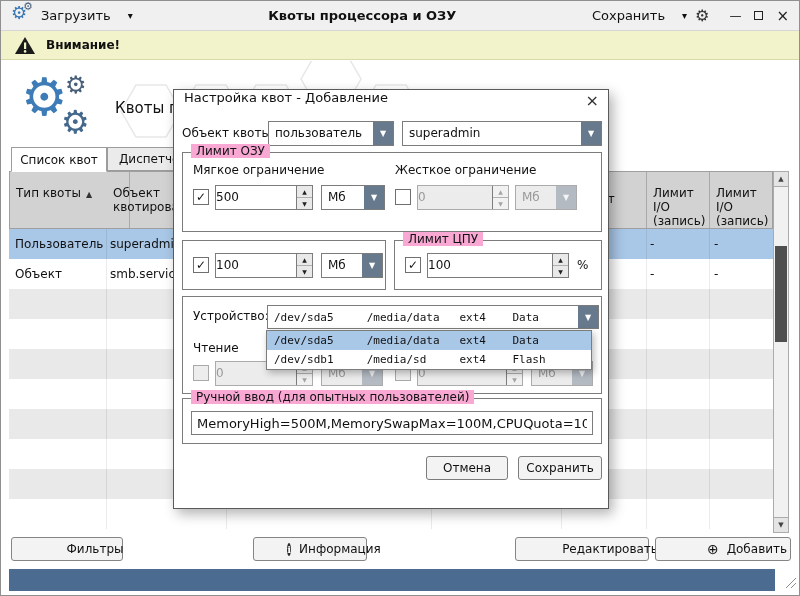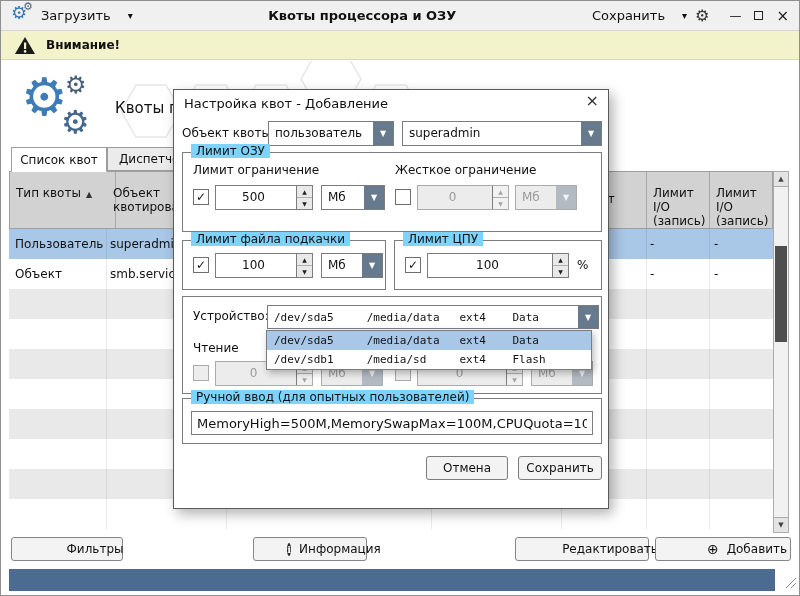--- a/index.html
+++ b/index.html
@@ -63,35 +63,35 @@
               font-family:"DejaVu Serif", serif; font-size:10px; font-weight:bold;
               display:inline-flex; align-items:center; justify-content:center; }
   .plusicon { font-size:14px; line-height:14px; }
   
   .statusbar { position:absolute; left:8px; top:568px; width:766px; height:22px; background:#4b6c90; }
   .grip { position:absolute; right:2px; bottom:2px; }
   
   .dialog { position:absolute; left:172px; top:88px; width:436px; height:420px;
             background:#fff; border:1px solid #5a5a5a;
             box-shadow:4px 5px 12px rgba(0,0,0,0.3); z-index:10; }
-  .dlg-title { position:absolute; left:10px; top:6px; font-size:13px; white-space:nowrap; }
+  .dlg-title { position:absolute; left:10px; top:0; font-size:13px; white-space:nowrap; }
   .dlg-close { position:absolute; right:9px; top:3px; font-size:16px; color:#333; line-height:16px; }
   .group { position:absolute; border:1px solid #7c7c7c; }
-  .legend { position:absolute; top:-9px; left:8px; background:#7dd3fc; padding:0 5px;
+  .legend { position:absolute; top:-9px; left:8px; background:#f9a8d4; padding:0 5px;
             font-size:12px; white-space:nowrap; }
   .combo { position:absolute; height:25px; border:1px solid #7c7c7c; background:#fff; display:flex; }
   .ctxt { flex:1; font-size:12px; line-height:23px; padding:0 6px; white-space:pre; overflow:hidden; }
   .ctxt.mono { font-family:"DejaVu Sans Mono", monospace; font-size:11px; }
   .carr { width:20px; background:#67798c; color:#fff; font-size:8px;
           display:flex; align-items:center; justify-content:center; }
   .combo.dis { background:#ececec; border-color:#ababab; color:#9a9a9a; }
   .combo.dis .ctxt { color:#9a9a9a; }
   .combo.dis .carr { background:#b3bac2; color:#f4f4f4; }
   .spin { position:absolute; height:25px; border:1px solid #7c7c7c; background:#fff; display:flex; }
-  .sval { flex:1; text-align:center; font-size:12px; line-height:23px; padding-right:5px; }
+  .sval { flex:1; text-align:left; font-size:12px; line-height:23px; padding-right:5px; }
   .sbtns { width:16px; border-left:1px solid #7c7c7c; display:flex; flex-direction:column; }
   .sb { flex:1; font-size:6px; display:flex; align-items:center; justify-content:center;
         background:#e9e9e9; color:#222; }
   .sb.up { border-bottom:1px solid #b0b0b0; }
   .spin.dis { background:#ececec; border-color:#ababab; }
   .spin.dis .sval { color:#9a9a9a; }
   .spin.dis .sb { background:#f1f1f1; color:#a5a5a5; }
   .cb { position:absolute; width:16px; height:16px; border:1px solid #6f6f6f; background:#fff;
         font-size:12px; line-height:14px; text-align:center; color:#111; }
   .cb.dis { background:#ededed; border-color:#a9a9a9; }
@@ -159,21 +159,21 @@
   <span class="lbl" style="left:114px;top:98px;font-size:15px;">Квоты процессора и ОЗУ</span>
 
   <div class="tab active" style="left:10px;width:96px;">
     <span>Список квот</span>
   </div>
   <div class="tab" style="left:106px;width:92px;">
     <span>Диспетчер</span>
   </div>
 
   <div class="thead">
-    <div class="th" style="left:0;width:106px;">
+    <div class="th" style="left:0;width:120px;">
       <span>Тип квоты</span><span class="sort">▲</span>
     </div>
     <div class="th" style="left:97px;width:120px;">
       <span>Объект квотирования</span>
     </div>
     <div class="th" style="left:217px;width:205px;"></div>
     <div class="th" style="left:422px;width:130px;"></div>
     <div class="th" style="left:552px;width:85px;padding-top:20px;padding-left:12px;">
       <span>Лимит ЦПУ</span>
     </div>
@@ -259,21 +259,21 @@
       <span class="ctxt">пользователь</span>
       <span class="carr">▼</span>
     </div>
     <div class="combo" style="left:228px;top:31px;width:200px;">
       <span class="ctxt">superadmin</span>
       <span class="carr">▼</span>
     </div>
 
     <div class="group" style="left:8px;top:62px;width:420px;height:80px;">
       <span class="legend">Лимит ОЗУ</span>
-      <span class="lbl" style="left:10px;top:10px;">Лимит ограничение</span>
+      <span class="lbl" style="left:10px;top:10px;">Мягкое ограничение</span>
       <span class="lbl" style="left:212px;top:10px;">Жесткое ограничение</span>
 
       <span class="cb" style="left:10px;top:36px;">
         <span>✓</span>
       </span>
       <div class="spin" style="left:32px;top:32px;width:98px;">
         <span class="sval">500</span>
         <span class="sbtns">
           <span class="sb up">▲</span>
           <span class="sb">▼</span>
@@ -292,21 +292,20 @@
           <span class="sb">▼</span>
         </span>
       </div>
       <div class="combo dis" style="left:332px;top:32px;width:62px;">
         <span class="ctxt">Мб</span>
         <span class="carr">▼</span>
       </div>
     </div>
 
     <div class="group" style="left:8px;top:150px;width:204px;height:50px;">
-      <span class="legend">Лимит файла подкачки</span>
       <span class="cb" style="left:10px;top:16px;">
         <span>✓</span>
       </span>
       <div class="spin" style="left:32px;top:12px;width:98px;">
         <span class="sval">100</span>
         <span class="sbtns">
           <span class="sb up">▲</span>
           <span class="sb">▼</span>
         </span>
       </div>

